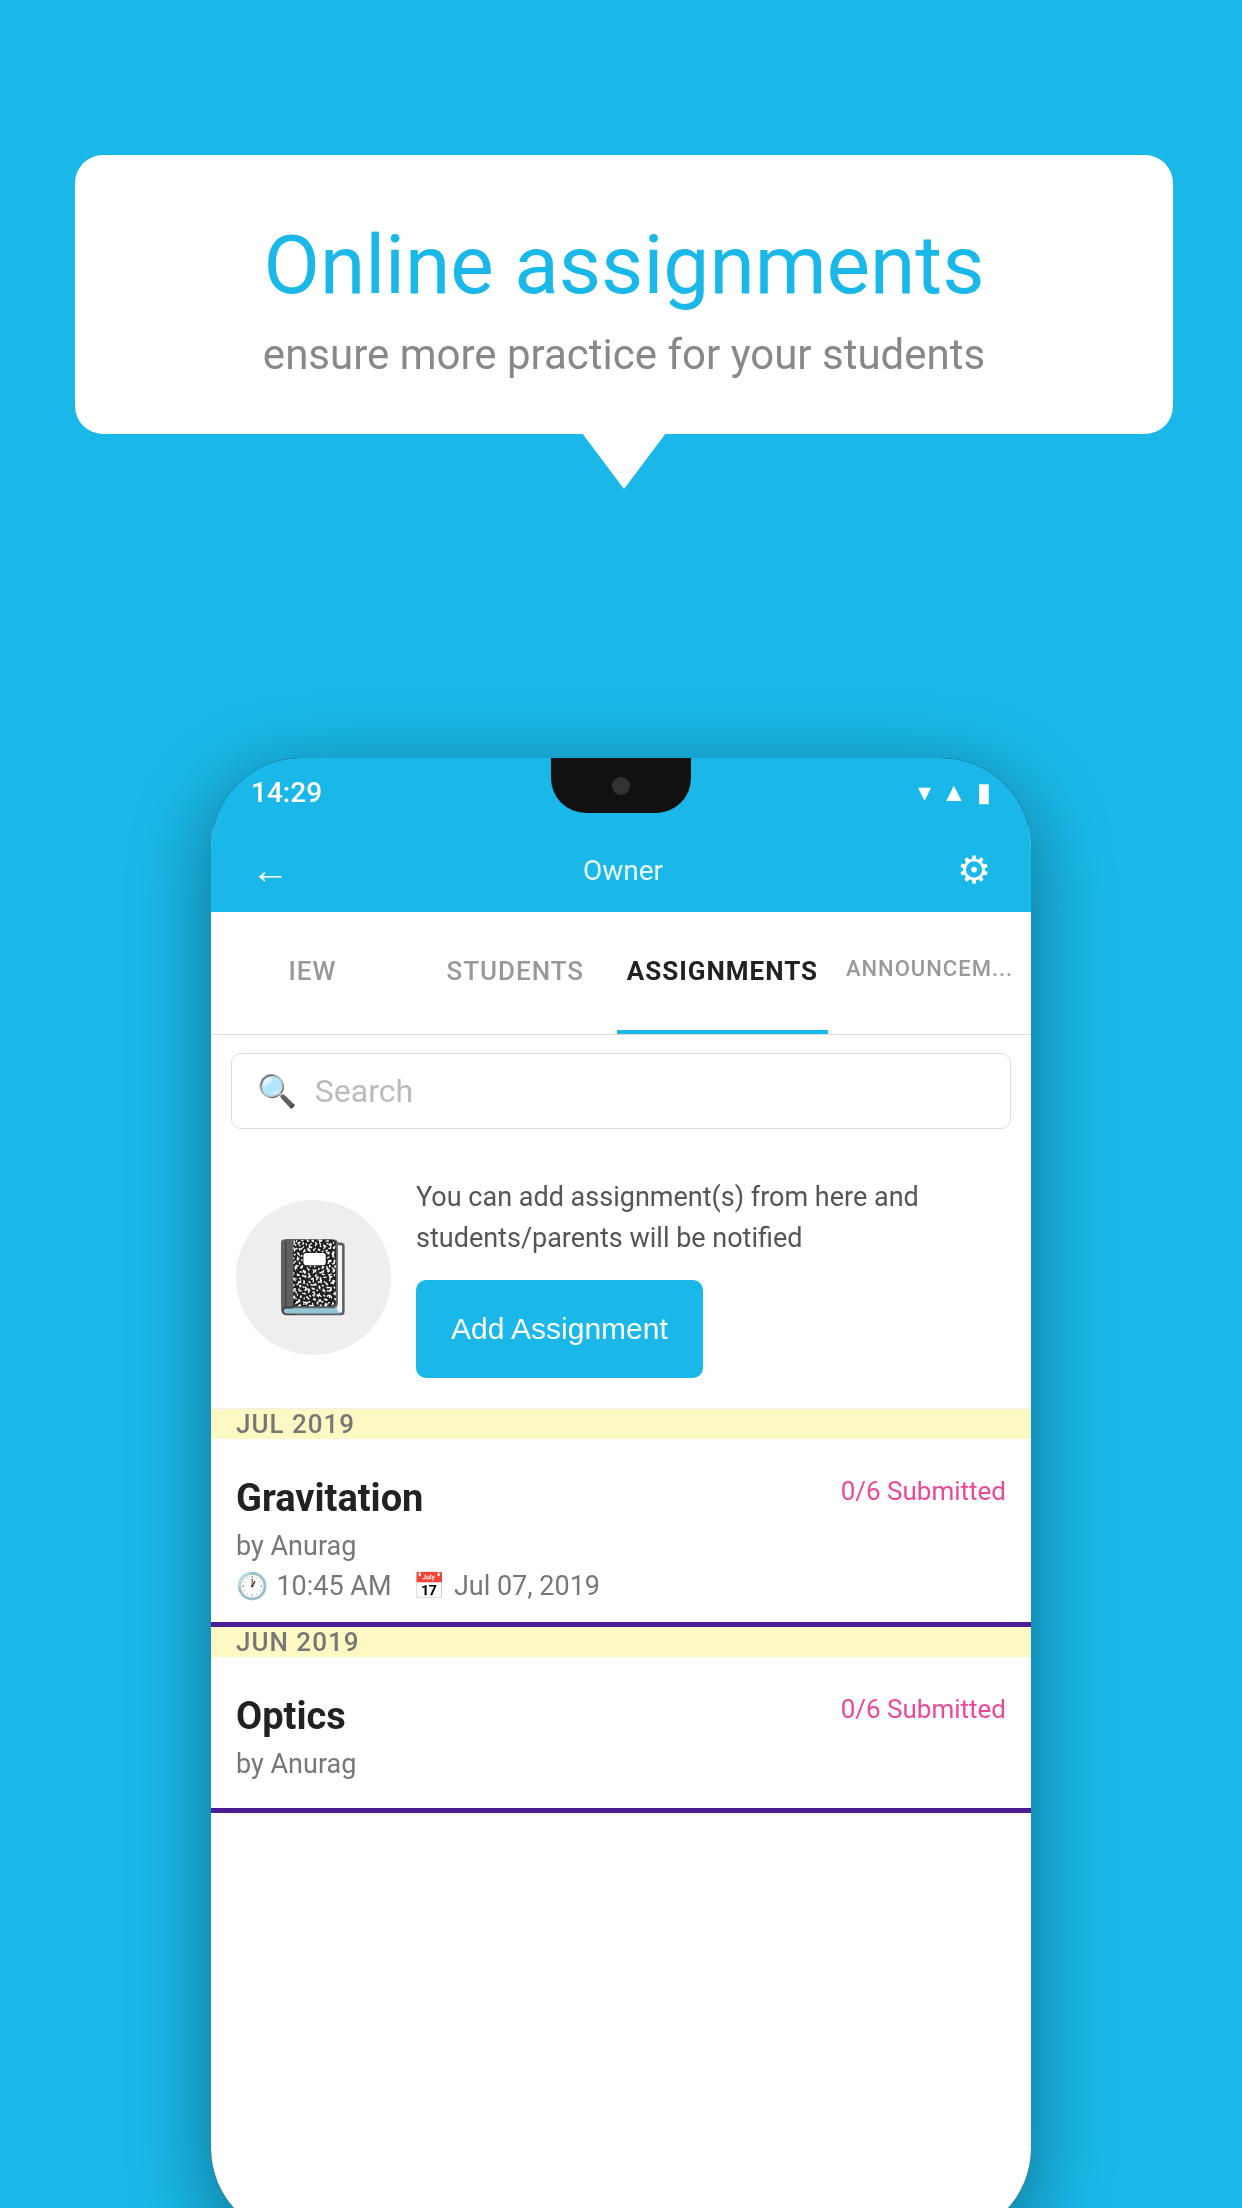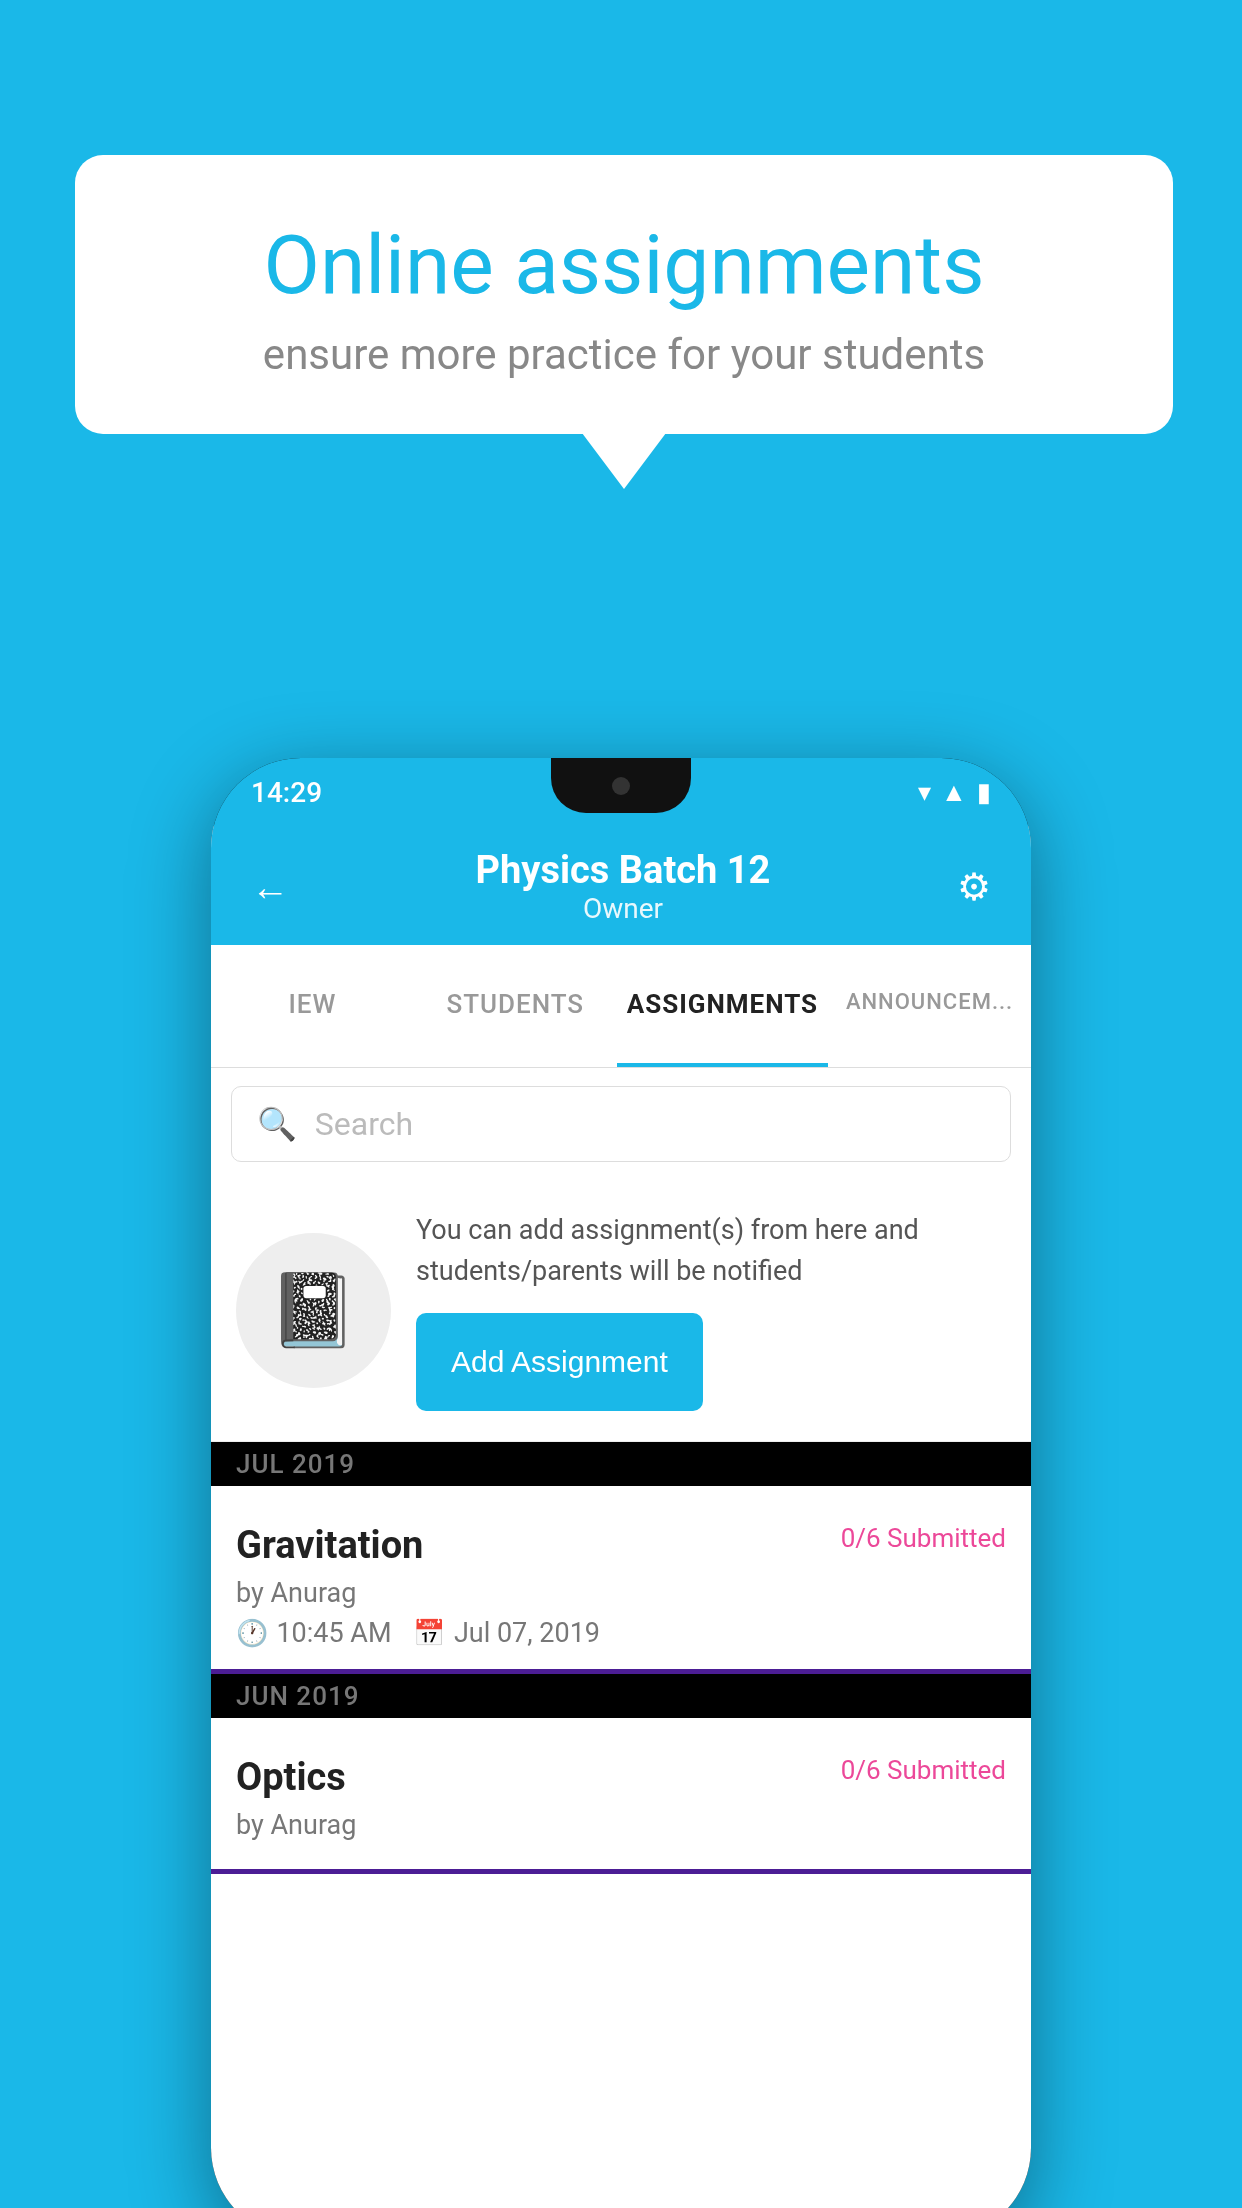--- a/index.html
+++ b/index.html
@@ -262,22 +262,22 @@
       border-radius: 10px;
       padding: 32px 35px;
       font-size: 30px;
       font-weight: 500;
       cursor: pointer;
       white-space: nowrap;
     }
 
     
     .section-header {
-      background: #000000;
-      padding: 7px 25px;
+      background: #fef9c3;
+      padding: 0 25px;
       font-size: 26px;
       color: #777;
       font-weight: 500;
       letter-spacing: 1px;
     }
 
     
     .assignment-item {
       background: white;
       padding: 37px 25px 20px;
@@ -350,21 +350,20 @@
         <span class="signal-icon">▲</span>
         <span class="battery-icon">▮</span>
       </div>
     </div>
 
     <div class="phone-screen">
 
       <div class="app-header">
         <span class="back-button">←</span>
         <div class="header-title-block">
-          <div class="header-title">Physics Batch 12</div>
           <div class="header-subtitle">Owner</div>
         </div>
         <span class="settings-icon">⚙</span>
       </div>
 
       <div class="tabs-bar">
         <div class="tab-item">IEW</div>
         <div class="tab-item">STUDENTS</div>
         <div class="tab-item active">ASSIGNMENTS</div>
         <div class="tab-item" style="font-size:22px;">ANNOUNCEM...</div>

